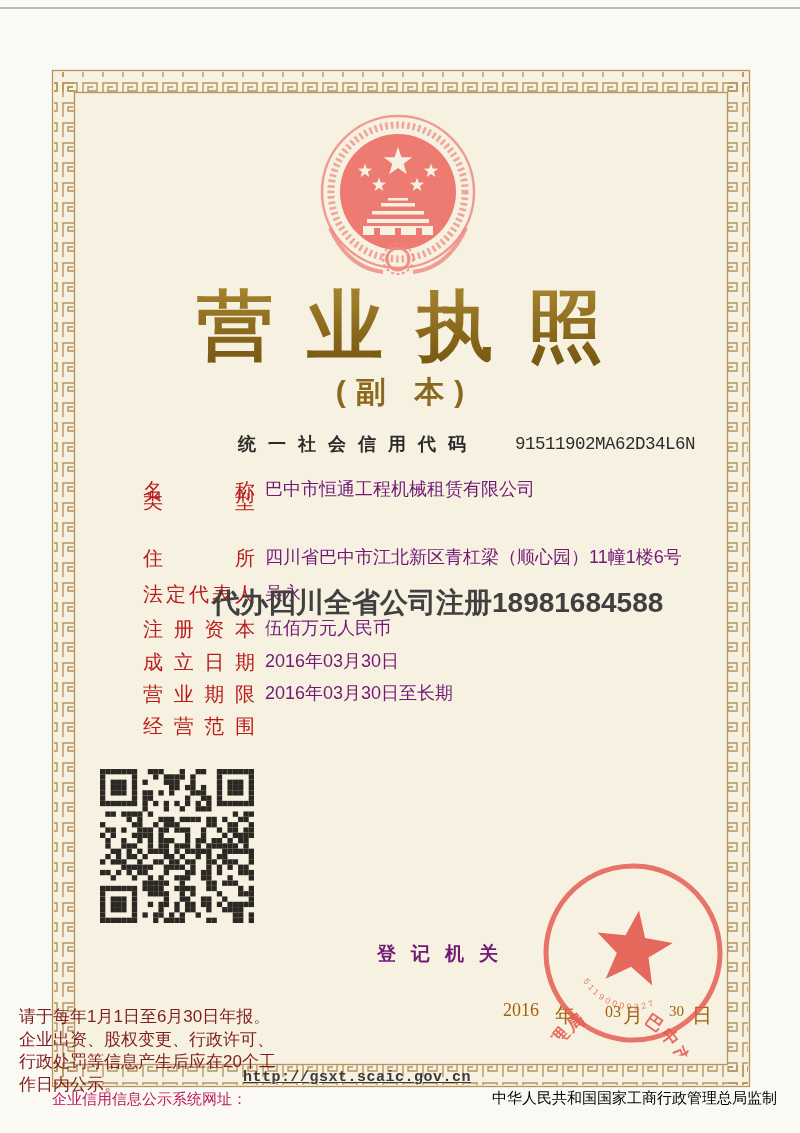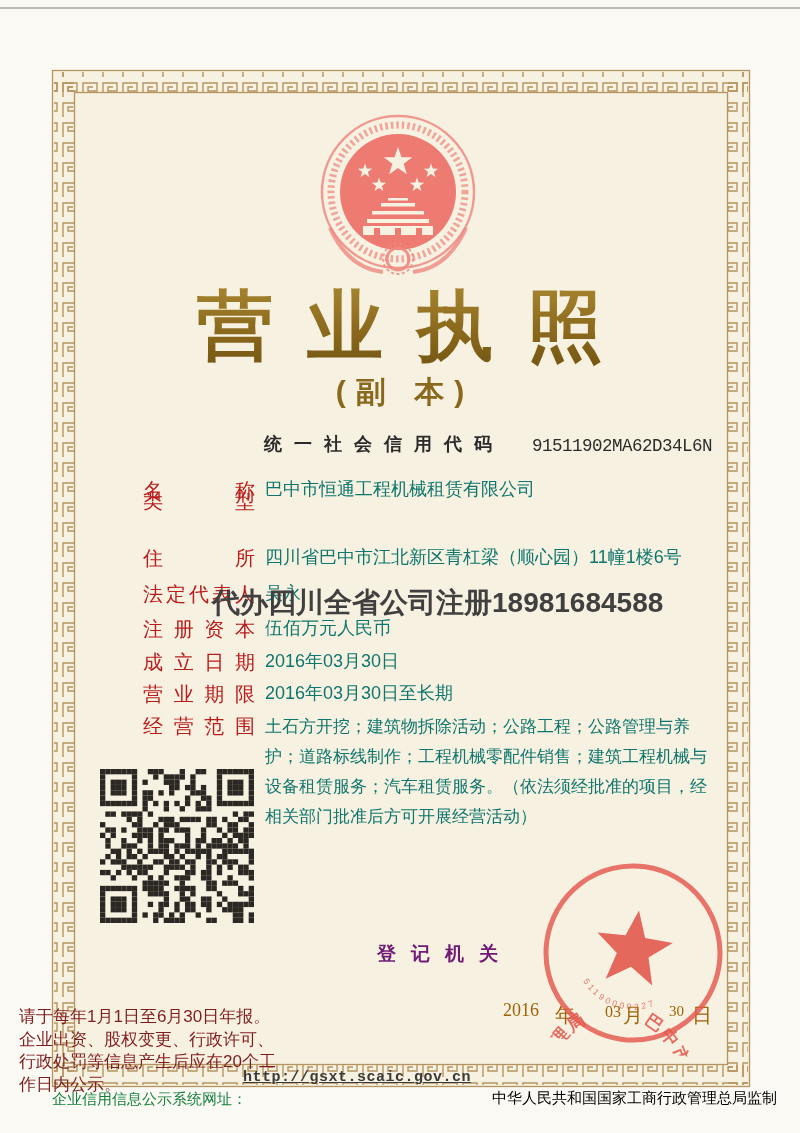--- a/index.html
+++ b/index.html
@@ -11,46 +11,46 @@
   .frame{position:absolute;left:0;top:0;}
   .emblem{position:absolute;left:308px;top:110px;}
   .title{position:absolute;top:276px;left:0;width:100%;text-align:center;
          font-size:76px;font-weight:bold;letter-spacing:34px;white-space:nowrap;
          transform:translateX(17px);
          background:linear-gradient(180deg,#ab8a33 0%,#8a681c 55%,#6e5210 100%);
          -webkit-background-clip:text;background-clip:text;color:transparent;}
   .subtitle{position:absolute;top:372px;left:0;width:100%;text-align:center;
             font-size:30px;font-weight:bold;letter-spacing:10px;color:#8a681c;
             transform:translateX(5px);}
-  .code-row{position:absolute;left:264px;top:432px;display:flex;align-items:flex-end;white-space:nowrap;}
+  .code-row{position:absolute;left:238px;top:432px;display:flex;align-items:center;white-space:nowrap;}
   .code-label{font-size:18px;font-weight:bold;letter-spacing:12px;color:#2b2b2b;}
   .code-value{font-family:"Liberation Mono","DejaVu Sans Mono",monospace;font-size:17.5px;
-              letter-spacing:-0.5px;color:#2b2b2b;margin-left:28px;}
+              letter-spacing:-0.5px;color:#2b2b2b;margin-left:37px;}
   .frow{position:absolute;left:143px;display:flex;align-items:flex-start;}
   .flabel{width:112px;flex:none;font-size:20px;color:#b91c1c;
           text-align:justify;text-align-last:justify;line-height:1.2;}
-  .fvalue{margin-left:10px;font-size:18px;color:#0f766e;width:460px;line-height:1.25;}
+  .fvalue{margin-left:10px;font-size:18px;color:#701a75;width:460px;line-height:1.25;}
   .fvalue.scope{font-size:17px;line-height:30px;width:452px;margin-top:-2px;}
   .watermark{position:absolute;left:212px;top:584px;font-size:28px;font-weight:bold;
              color:#404040;white-space:nowrap;letter-spacing:0;}
   .qr{position:absolute;left:100px;top:769px;}
   .reg-label{position:absolute;left:377px;top:941px;font-size:19px;letter-spacing:15px;
              color:#701a75;font-weight:700;white-space:nowrap;}
   .date-row{position:absolute;left:503px;top:1000px;color:#a16207;white-space:nowrap;font-size:20px;}
   .date-row .num{font-family:"Liberation Serif","DejaVu Serif",serif;}
   .dyear{font-size:18px;vertical-align:6px;}
   .dy{margin-left:16px;}
   .dmonth{font-size:16px;margin-left:30px;vertical-align:5px;}
   .dm{margin-left:2px;}
   .dday{font-size:15px;margin-left:26px;vertical-align:6px;}
   .dd{margin-left:8px;}
   .seal{position:absolute;left:538px;top:858px;transform:rotate(8deg);}
   .notice{position:absolute;left:19px;top:1006px;font-size:17px;line-height:22.5px;
           color:#7f1d1d;width:400px;font-weight:500;}
-  .site-label{position:absolute;left:52px;top:1090px;font-size:15px;color:#15803d;}
+  .site-label{position:absolute;left:52px;top:1090px;font-size:15px;color:#be185d;}
   .site-url{position:absolute;left:243px;top:1069px;font-size:15px;font-weight:bold;
             font-family:"Liberation Mono","DejaVu Sans Mono",monospace;color:#3a3a3a;letter-spacing:0.5px;text-decoration:underline;}
   .publisher{position:absolute;left:492px;top:1089px;font-size:15px;color:#000000;}
 </style>
 </head>
 <body>
 
 <div class="scan">
   <div class="scan-top-line"></div>
   <div class="inner-bg"></div>
@@ -129,21 +129,20 @@
   <div class="frow" style="top:650px">
     <span class="flabel">成立日期</span>
     <span class="fvalue">2016年03月30日</span>
   </div>
   <div class="frow" style="top:682px">
     <span class="flabel">营业期限</span>
     <span class="fvalue">2016年03月30日至长期</span>
   </div>
   <div class="frow" style="top:714px">
     <span class="flabel">经营范围</span>
-    <span class="fvalue scope">土石方开挖；建筑物拆除活动；公路工程；公路管理与养护；道路标线制作；工程机械零配件销售；建筑工程机械与设备租赁服务；汽车租赁服务。（依法须经批准的项目，经相关部门批准后方可开展经营活动）</span>
   </div>
 
   <div class="watermark">代办四川全省公司注册18981684588</div>
 
   <svg class="qr" width="154" height="154">
     <g>
         <rect x="0.00" y="0.00" width="5.31" height="5.31" fill="#2b2723"></rect>
         <rect x="5.31" y="0.00" width="5.31" height="5.31" fill="#2b2723"></rect>
         <rect x="10.62" y="0.00" width="5.31" height="5.31" fill="#2b2723"></rect>
         <rect x="15.93" y="0.00" width="5.31" height="5.31" fill="#2b2723"></rect>

